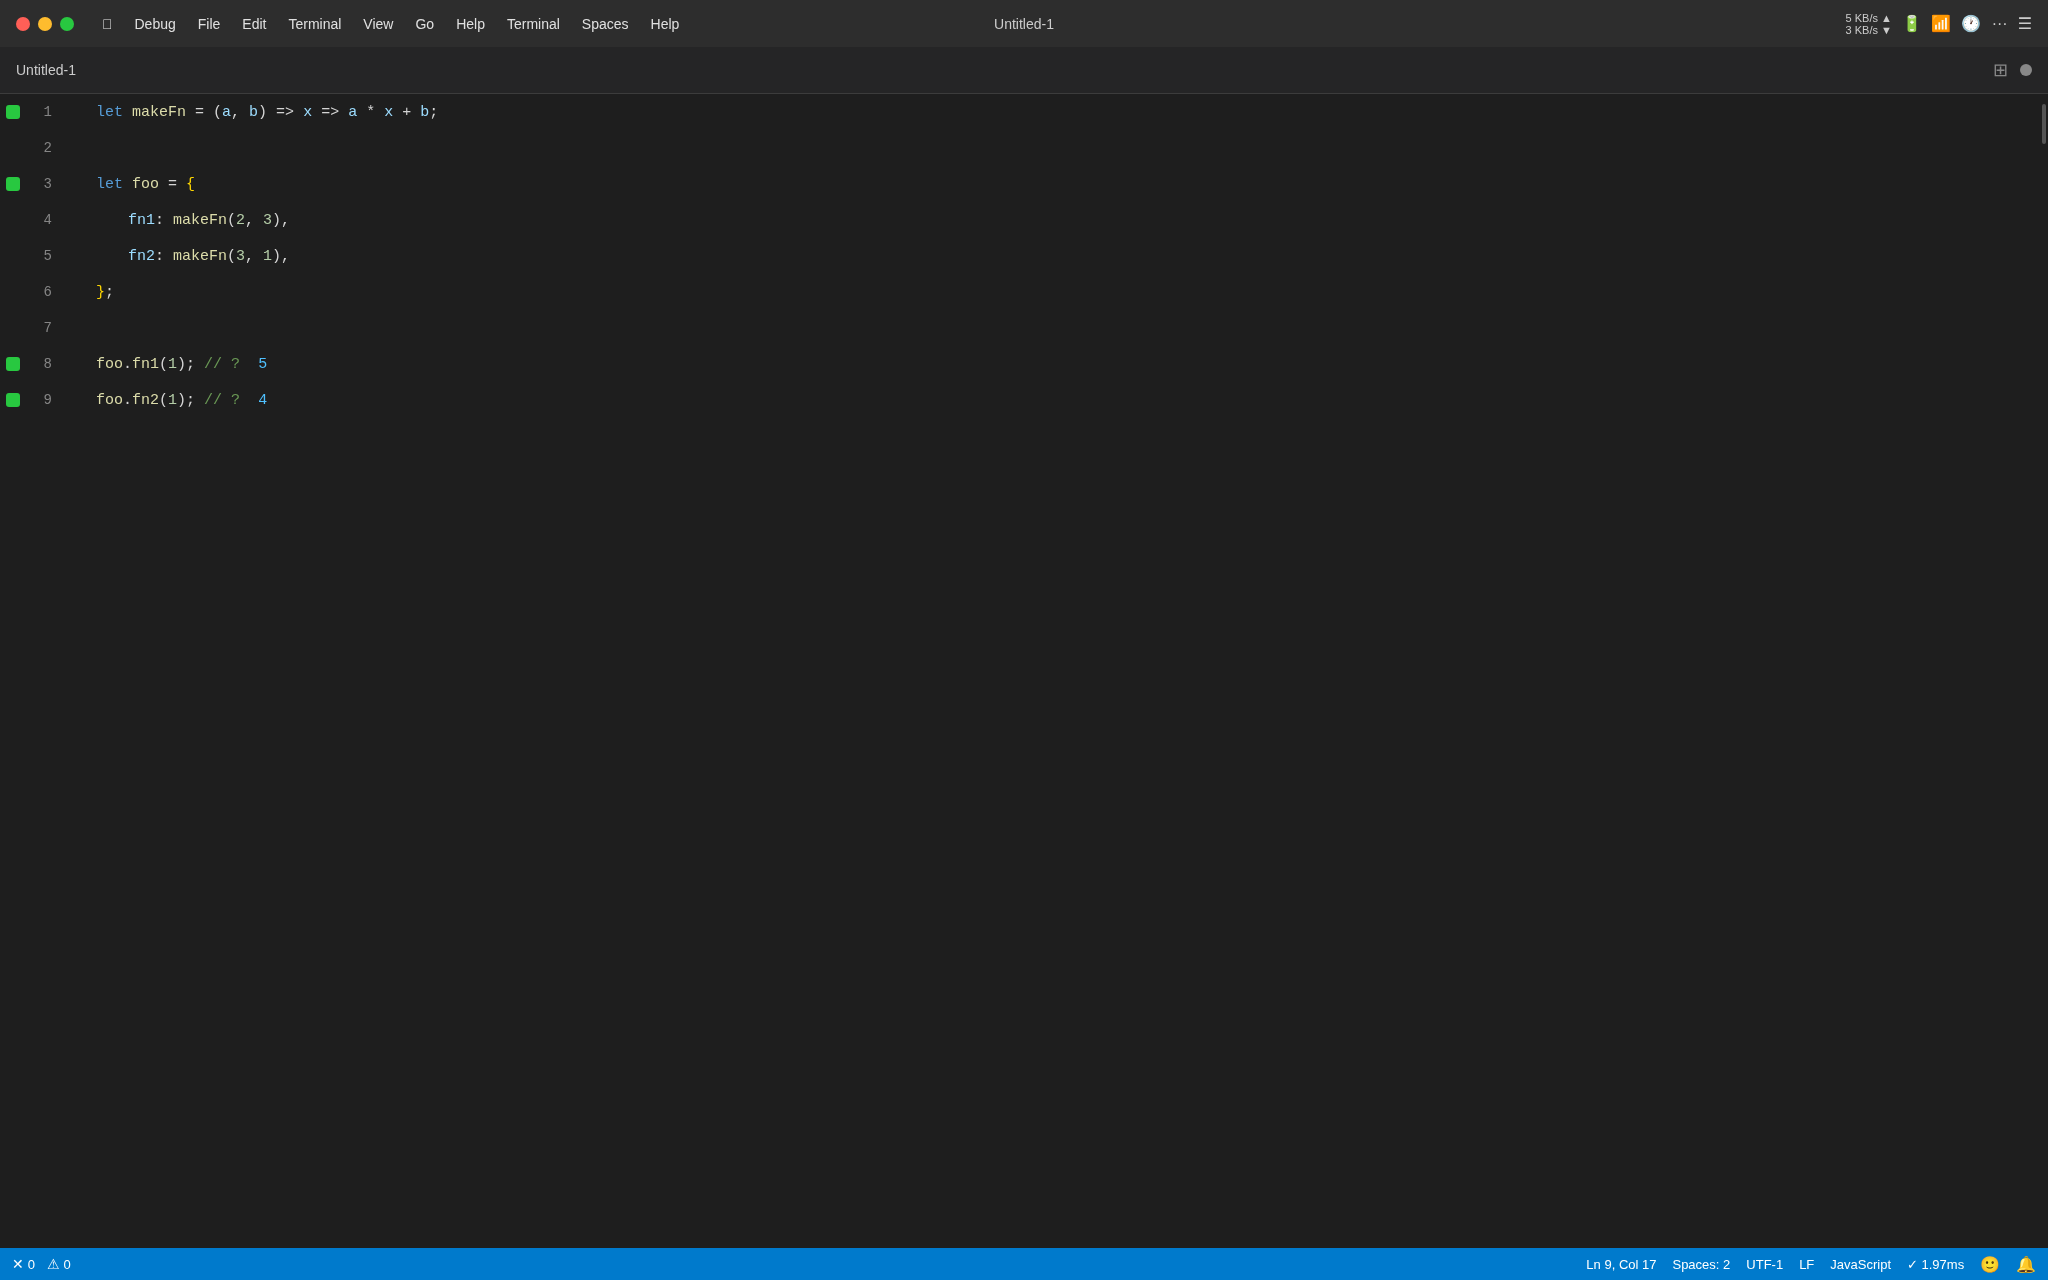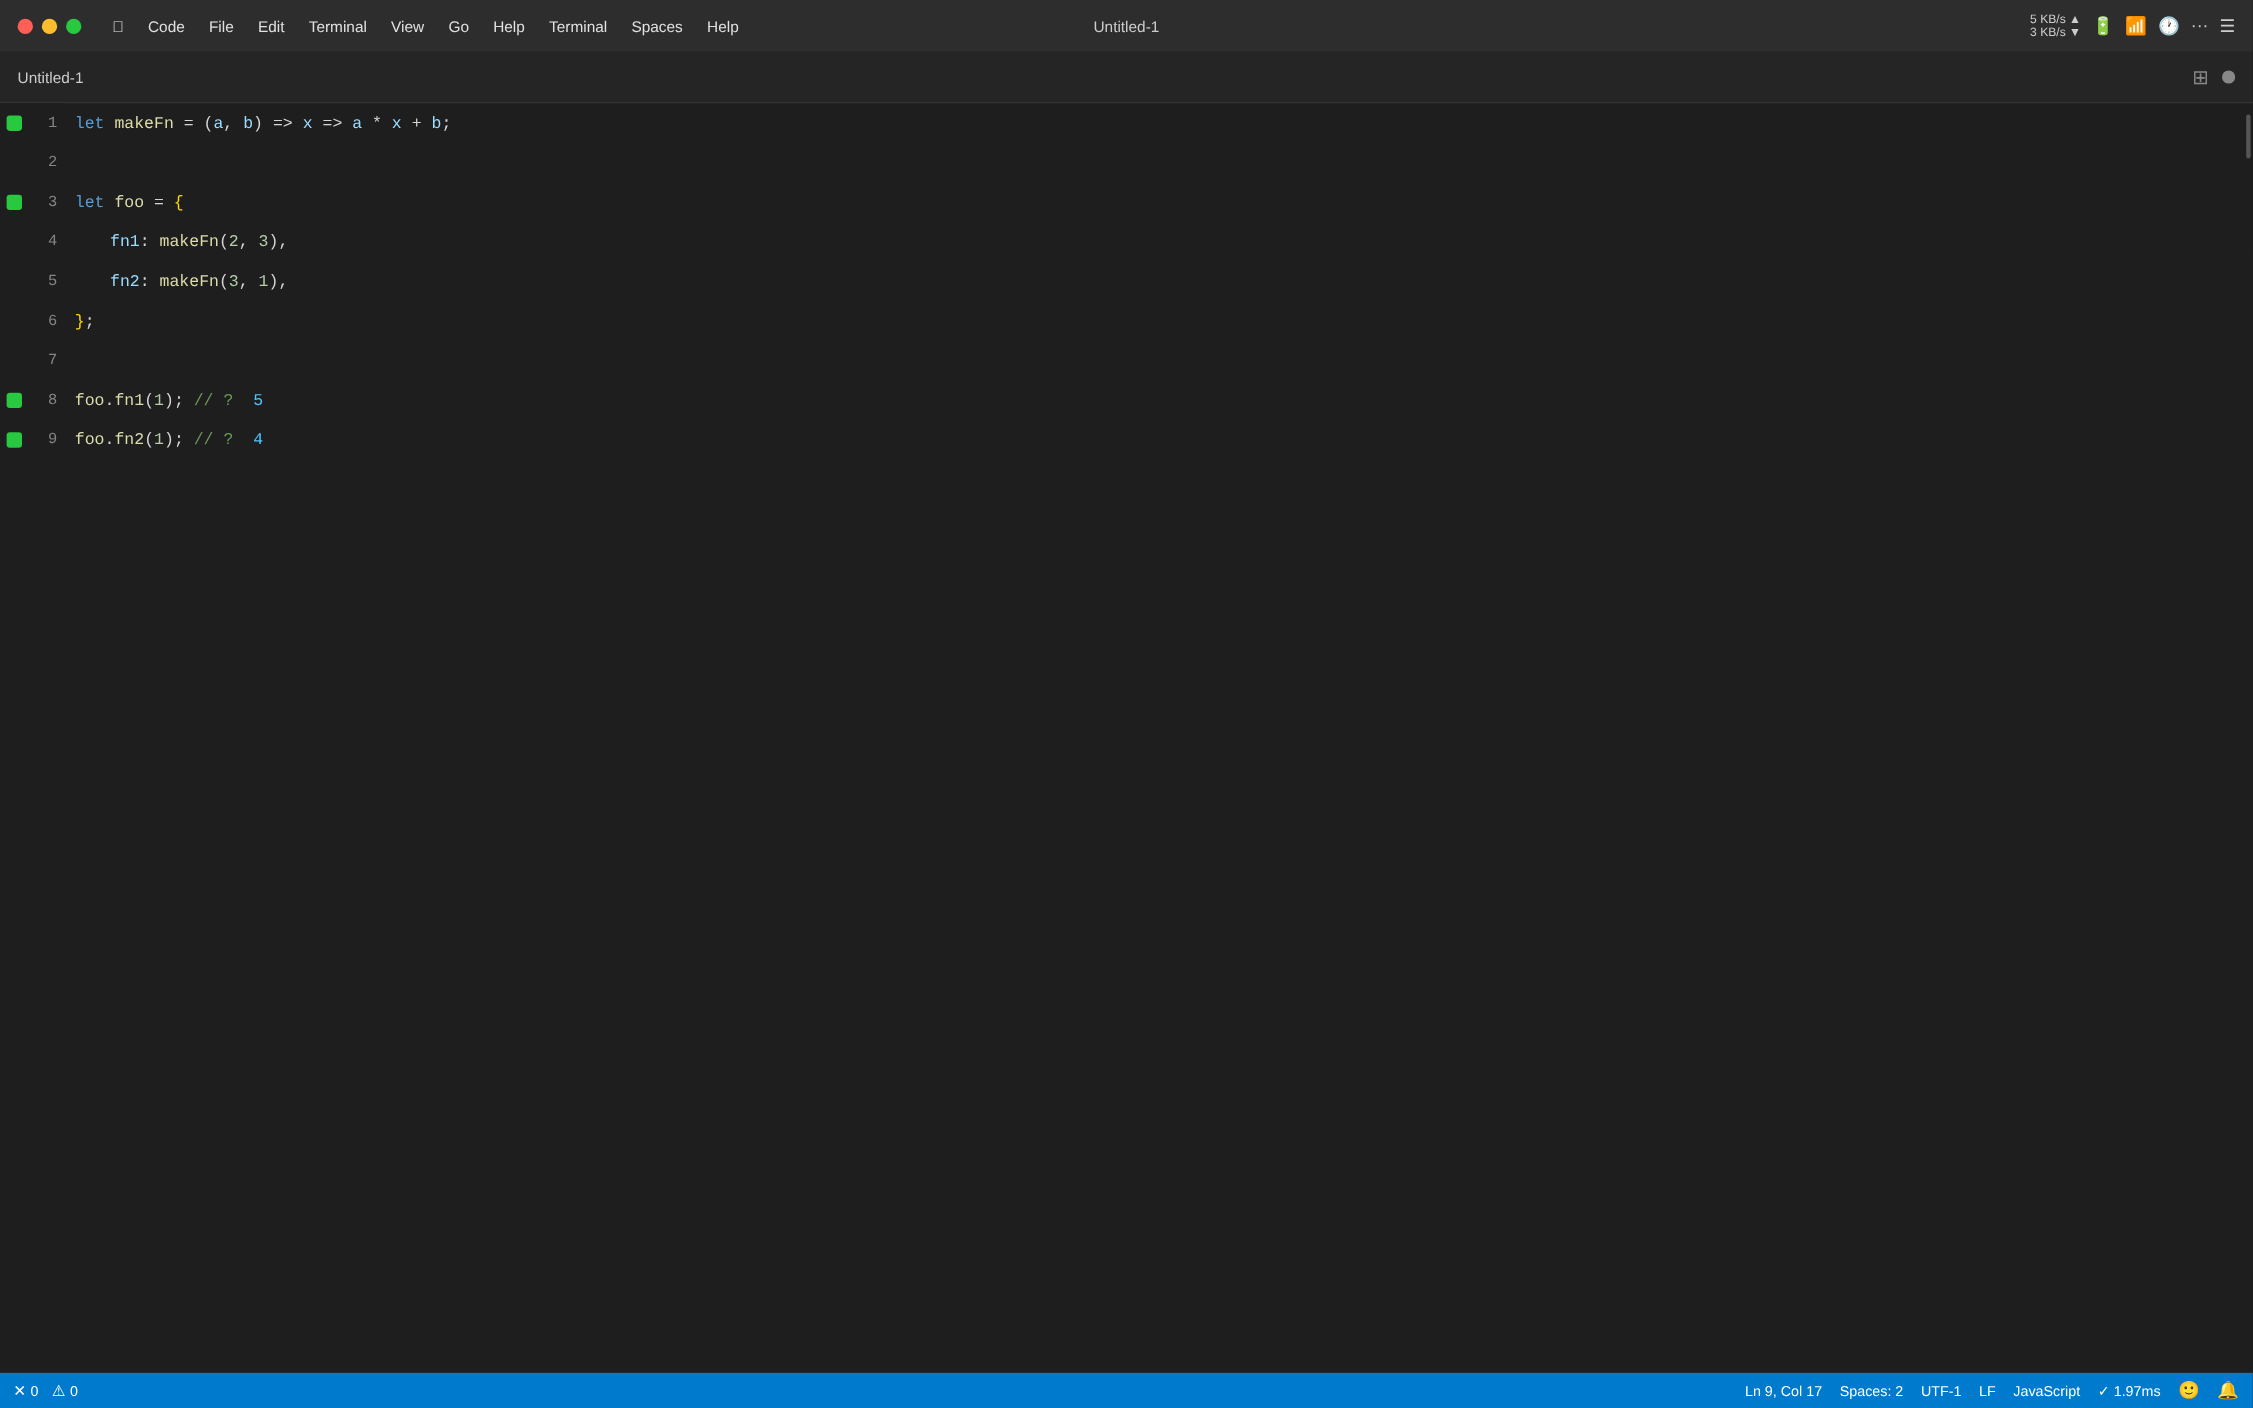--- a/index.html
+++ b/index.html
@@ -141,20 +141,21 @@
       color: #858585;
       font-size: 14px;
       font-family: "SF Mono", "Menlo", "Monaco", "Courier New", monospace;
       min-width: 20px;
       text-align: right;
     }
     .code-area {
       flex: 1;
       padding-top: 0;
       overflow: hidden;
+      margin-left: 28px;
     }
     .code-line {
       height: 36px;
       display: flex;
       align-items: center;
       font-family: "SF Mono", "Menlo", "Monaco", "Courier New", monospace;
       font-size: 15px;
       white-space: pre;
       padding-left: 8px;
     }
@@ -215,21 +216,21 @@
 
 <div class="titlebar">
   <div class="titlebar-left">
     <div class="traffic-lights">
       <div class="traffic-light tl-red"></div>
       <div class="traffic-light tl-yellow"></div>
       <div class="traffic-light tl-green"></div>
     </div>
     <div class="menu-bar">
       <span class="menu-item"></span>
-      <span class="menu-item">Code</span>
+      <span class="menu-item">Debug</span>
       <span class="menu-item">File</span>
       <span class="menu-item">Edit</span>
       <span class="menu-item">Terminal</span>
       <span class="menu-item">View</span>
       <span class="menu-item">Go</span>
       <span class="menu-item">Help</span>
       <span class="menu-item">Terminal</span>
       <span class="menu-item">Spaces</span>
       <span class="menu-item">Help</span>
     </div>

